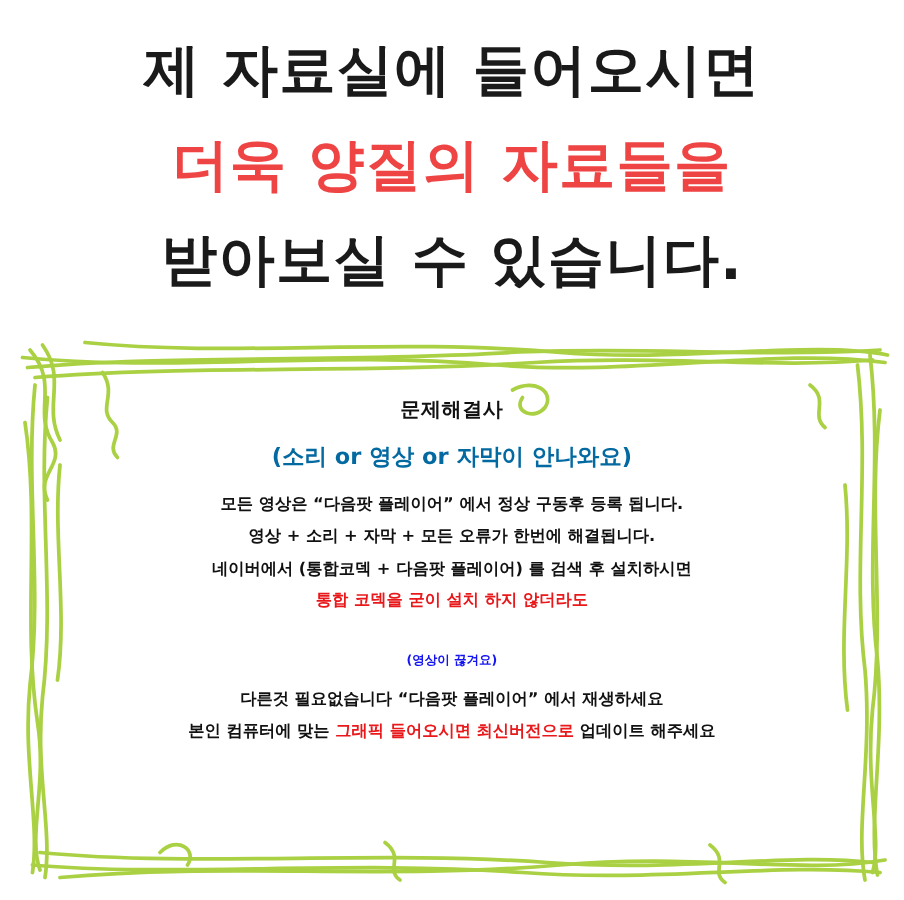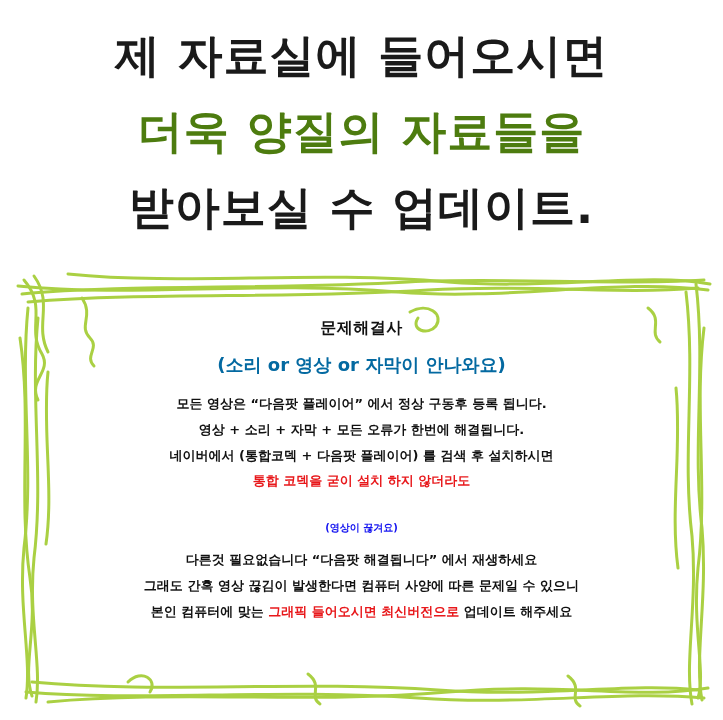--- a/index.html
+++ b/index.html
@@ -30,21 +30,21 @@
   }
   .headline .line {
     font-family: "DejaVu Sans", sans-serif;
     font-size: 45px;
     font-weight: 700;
     letter-spacing: 1px;
     line-height: 76px;
     white-space: nowrap;
   }
   .headline .l1 { color: #1a1a1a; }
-  .headline .l2 { color: #4d7c0f; }
+  .headline .l2 { color: #ef4444; }
   .headline .l3 { color: #1a1a1a; }
 
   
   .frame {
     position: absolute;
     left: 8px;
     top: 268px;
     width: 707px;
     height: 440px;
   }
@@ -111,21 +111,21 @@
   .mixed .hl { color: #e8181b; }
 </style>
 </head>
 <body>
 
 <div class="page">
 
   <div class="headline">
     <div class="line l1">제 자료실에 들어오시면</div>
     <div class="line l2">더욱 양질의 자료들을</div>
-    <div class="line l3">받아보실 수 업데이트.</div>
+    <div class="line l3">받아보실 수 있습니다.</div>
   </div>
 
   <div class="frame">
     <svg viewBox="0 0 707 440" xmlns="http://www.w3.org/2000/svg" aria-hidden="true">
       <g fill="none" stroke="#a6ce39" stroke-width="3" stroke-linecap="round" stroke-linejoin="round" opacity="0.95">
 
         <path d="M14 26 C 120 16, 260 22, 400 14 C 500 9, 600 18, 696 12"></path>
         <path d="M20 34 C 140 24, 280 31, 420 22 C 520 16, 610 27, 690 20"></path>
         <path d="M10 18 C 130 30, 250 12, 390 24 C 500 33, 610 10, 700 22"></path>
         <path d="M60 6 C 180 18, 300 2, 440 14 C 540 22, 640 4, 702 16"></path>
@@ -166,19 +166,18 @@
     <div class="body-line">모든 영상은 “다음팟 플레이어” 에서 정상 구동후 등록 됩니다.</div>
     <div class="body-line">영상 + 소리 + 자막 + 모든 오류가 한번에 해결됩니다.</div>
     <div class="body-line">네이버에서 (통합코덱 + 다음팟 플레이어) 를 검색 후 설치하시면</div>
 
     <div class="red-line">통합 코덱을 굳이 설치 하지 않더라도</div>
 
     <div class="gap"></div>
 
     <div class="sub2">(영상이 끊겨요)</div>
 
-    <div class="body-line">다른것 필요없습니다  “다음팟 해결됩니다” 에서 재생하세요</div>
-    <div class="body-line">그래도 간혹 영상 끊김이 발생한다면 컴퓨터 사양에 따른 문제일 수 있으니</div>
+    <div class="body-line">다른것 필요없습니다  “다음팟 플레이어” 에서 재생하세요</div>
 
     <div class="mixed"><span>본인 컴퓨터에 맞는 </span><span class="hl">그래픽 들어오시면 최신버전으로</span><span> 업데이트 해주세요</span></div>
   </div>
 
 </div>
 
 </body></html>

